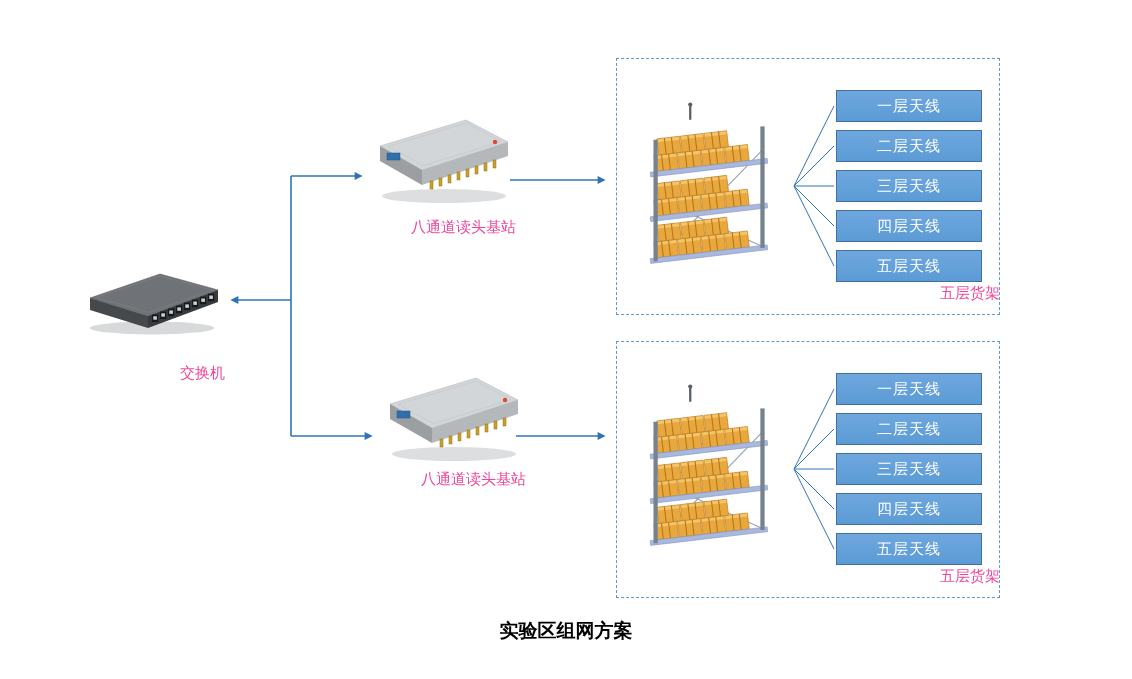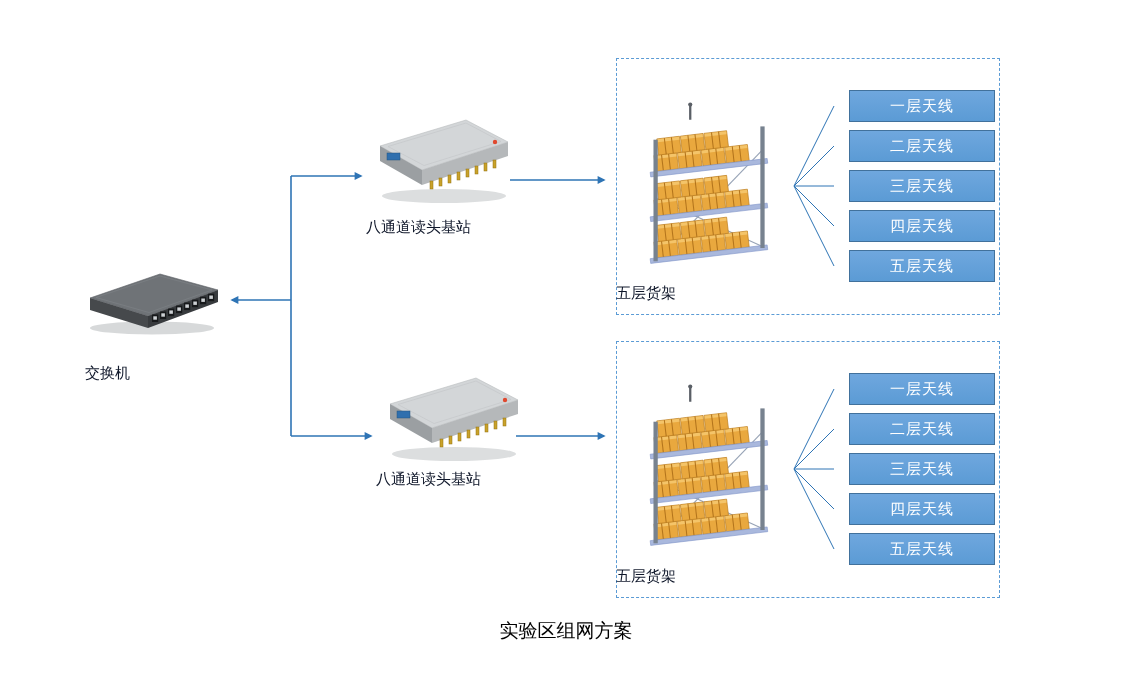--- a/index.html
+++ b/index.html
@@ -3,38 +3,38 @@
 <meta charset="utf-8">
 <style>
   html,body{margin:0;padding:0;background:#ffffff;}
   .canvas{
     position:relative;width:1132px;height:679px;background:#ffffff;overflow:hidden;
     font-family:"Liberation Sans","DejaVu Sans",sans-serif;color:#3b3b3b;
   }
   .overlay{position:absolute;left:0;top:0;width:1132px;height:679px;pointer-events:none;}
   .node{position:absolute;}
   .node svg{display:block;}
-  .lbl{position:absolute;font-size:15px;color:#0f172a;text-align:left;line-height:1.2;}
+  .lbl{position:absolute;font-size:15px;color:#ec4899;text-align:right;line-height:1.2;}
   .zone-box{
     position:absolute;left:616px;width:384px;height:257px;
     border:1.5px dashed #5B9BD5;box-sizing:border-box;background:transparent;
   }
   .zone-box.z1{top:58px;}
   .zone-box.z2{top:341px;}
   .antenna-stack{position:absolute;display:flex;flex-direction:column;gap:8px;}
   .antenna-stack.z1{left:836px;top:90px;}
   .antenna-stack.z2{left:836px;top:373px;}
   .antenna{
     width:146px;height:32px;display:flex;align-items:center;justify-content:center;
     color:#ffffff;font-size:15px;letter-spacing:1px;
-    background:linear-gradient(#6fa7de,#5B9BD5);border:1px solid #41719C;box-sizing:border-box;margin-left:13px;
+    background:linear-gradient(#6fa7de,#5B9BD5);border:1px solid #41719C;box-sizing:border-box;
   }
   .title{
     position:absolute;left:0;right:0;top:618px;text-align:center;
-    font-size:19px;font-weight:400;color:#000000;
+    font-size:19px;font-weight:700;color:#000000;
   }
 </style>
 </head>
 <body>
 
 <div class="canvas">
 
   <svg class="overlay" viewBox="0 0 1132 679">
     <defs>
       <marker id="arr" viewBox="0 0 10 10" refX="8" refY="5" markerWidth="9" markerHeight="8" orient="auto" markerUnits="userSpaceOnUse">

